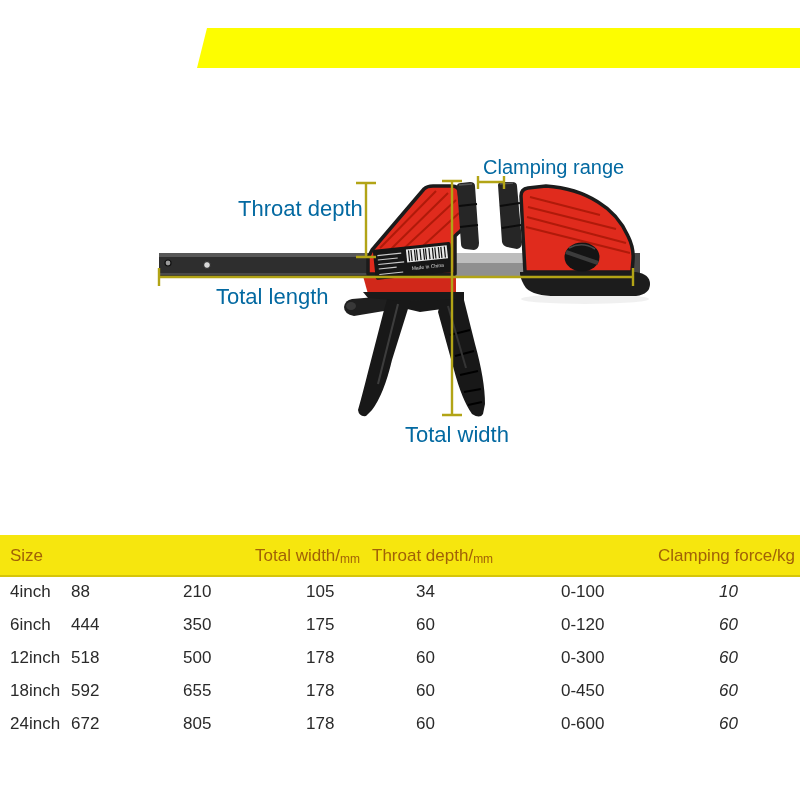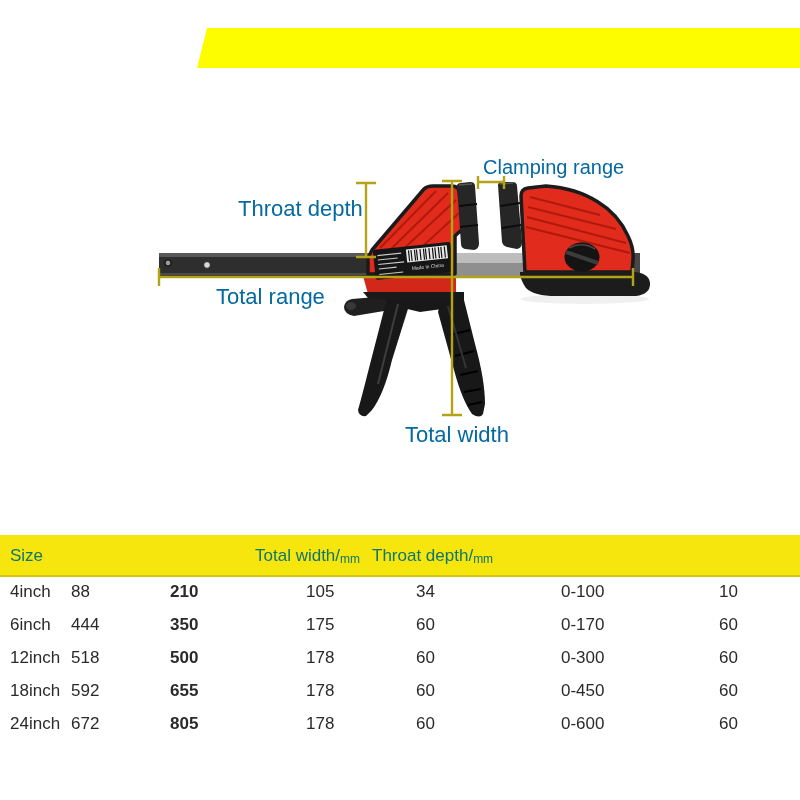--- a/index.html
+++ b/index.html
@@ -23,33 +23,33 @@
   .lbl-throat{left:238px;top:198px;}
   .lbl-length{left:216px;top:286px;}
   .lbl-width{left:405px;top:424px;text-align:right;}
   
   .spec-header{
     position:absolute;left:0;top:535px;width:800px;height:40px;
     background:#f6e60e;border-bottom:2px solid rgba(120,100,0,0.25);
   }
   .spec-header .hcell{
     position:absolute;top:0;height:40px;line-height:41px;
-    color:#0f766e;font-size:17px;white-space:nowrap;
+    color:#a16207;font-size:17px;white-space:nowrap;
   }
   .hcell .unit{font-size:12px;position:relative;top:2px;}
   .h0{left:10px;} .h1{left:48px;} .h2{left:130px;} .h3{left:255px;}
   .h4{left:372px;} .h5{left:505px;} .h6{left:658px;}
   .spec-rows{position:absolute;left:0;top:575px;width:800px;}
   .t-row{position:relative;height:33px;width:672px;}
   .t-row span{
     position:absolute;top:0;height:33px;line-height:33px;
     color:#2a2a2a;font-size:17px;white-space:nowrap;
   }
-  .c0{left:10px;} .c1{left:71px;} .c2{left:170px;font-weight:bold;} .c3{left:306px;}
-  .c4{left:416px;} .c5{left:561px;} .c6{left:719px;}
+  .c0{left:10px;} .c1{left:71px;} .c2{left:183px;} .c3{left:306px;}
+  .c4{left:416px;} .c5{left:561px;} .c6{left:719px;font-style:italic;}
 </style>
 </head>
 <body>
 
 <div class="banner"></div>
 
 <svg class="photo-svg" width="800" height="540" viewBox="0 0 800 540">
 
   <ellipse cx="585" cy="299" rx="64" ry="5" fill="#000" opacity="0.06"></ellipse>
 
@@ -133,46 +133,47 @@
       <path d="M 452,181 V 415 M 442,181 H 462 M 442,415 H 462"></path>
     </g>
     <g>
       <path d="M 478,182 H 504 M 478,176 V 189 M 504,176 V 189"></path>
     </g>
   </g>
 </svg>
 
 <div class="dim-label lbl-clamping">Clamping range</div>
 <div class="dim-label lbl-throat">Throat depth</div>
-<div class="dim-label lbl-length">Total range</div>
+<div class="dim-label lbl-length">Total length</div>
 <div class="dim-label lbl-width">Total width</div>
 
 <div class="spec-header">
   <span class="hcell h0">Size</span>
   <span class="hcell h3"><span>Total width/</span><span class="unit">mm</span></span>
   <span class="hcell h4"><span>Throat depth/</span><span class="unit">mm</span></span>
+  <span class="hcell h6">Clamping force/kg</span>
 </div>
 
 <div class="spec-rows">
   <div class="t-row">
     <span class="c0">4inch</span>
     <span class="c1">88</span>
     <span class="c2">210</span>
     <span class="c3">105</span>
     <span class="c4">34</span>
     <span class="c5">0-100</span>
     <span class="c6">10</span>
   </div>
   <div class="t-row">
     <span class="c0">6inch</span>
     <span class="c1">444</span>
     <span class="c2">350</span>
     <span class="c3">175</span>
     <span class="c4">60</span>
-    <span class="c5">0-170</span>
+    <span class="c5">0-120</span>
     <span class="c6">60</span>
   </div>
   <div class="t-row">
     <span class="c0">12inch</span>
     <span class="c1">518</span>
     <span class="c2">500</span>
     <span class="c3">178</span>
     <span class="c4">60</span>
     <span class="c5">0-300</span>
     <span class="c6">60</span>

